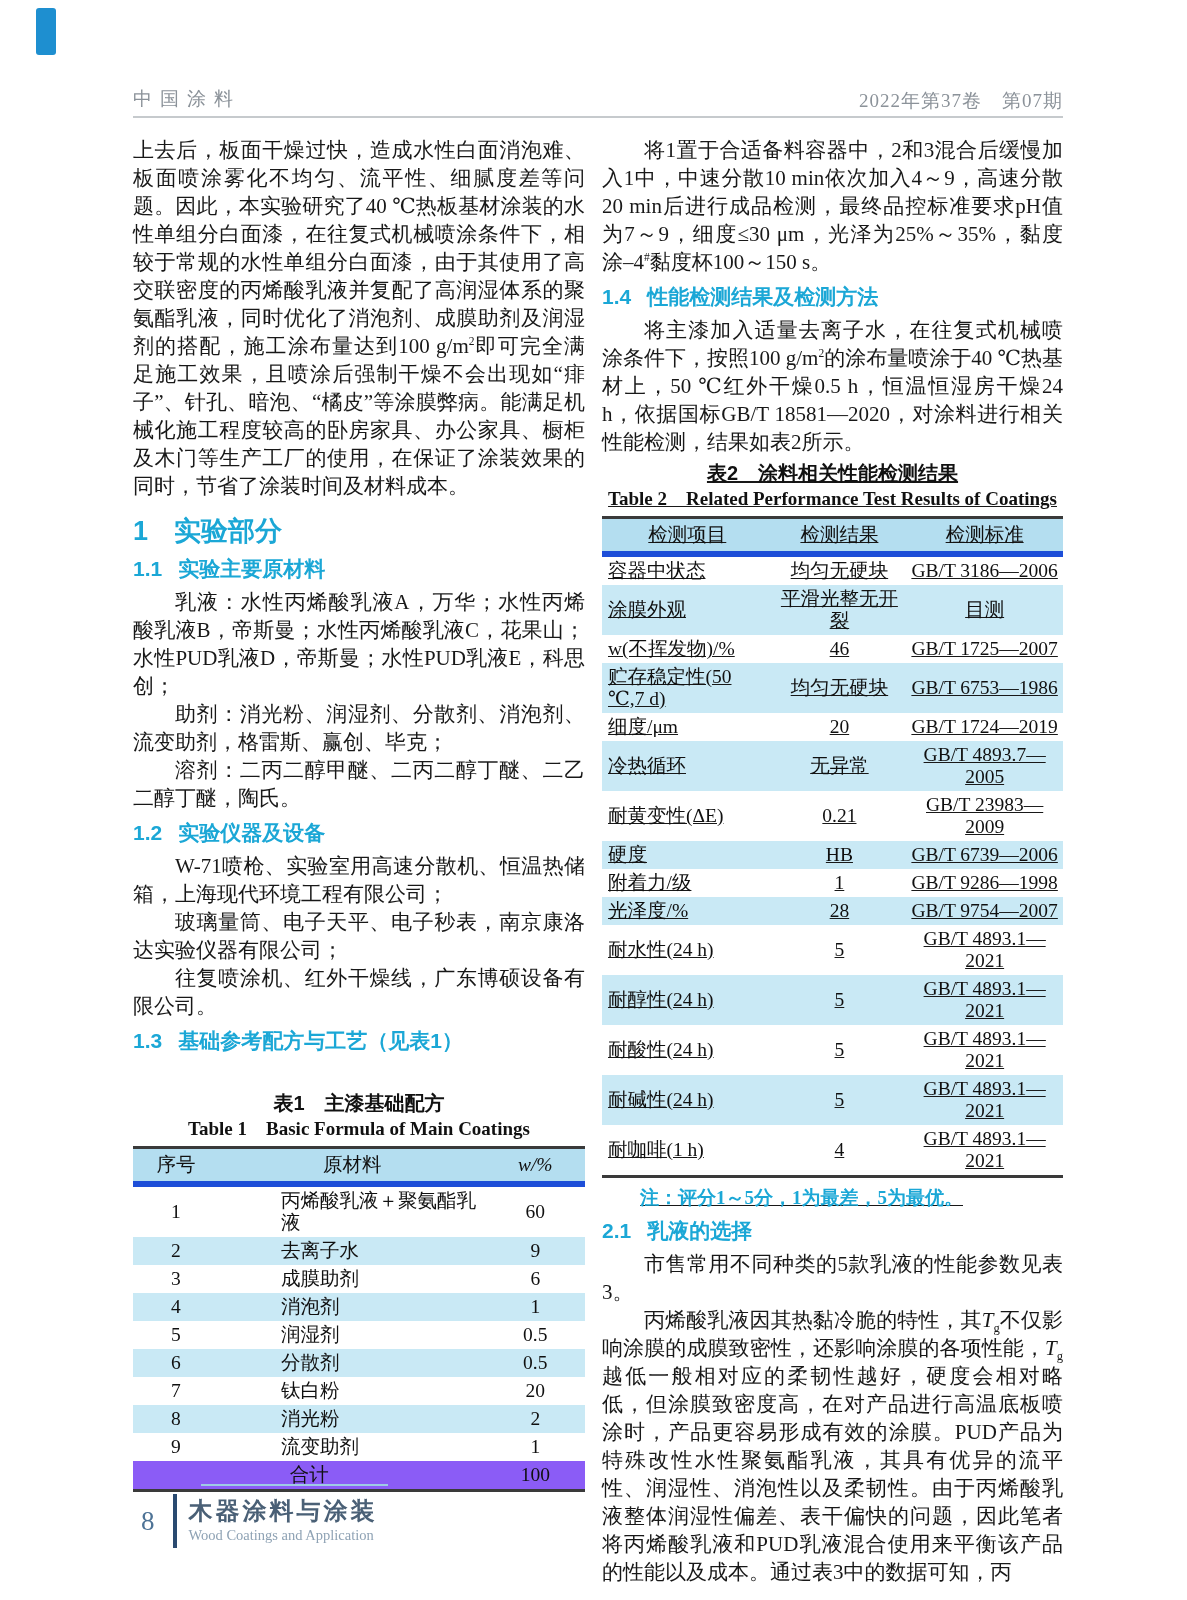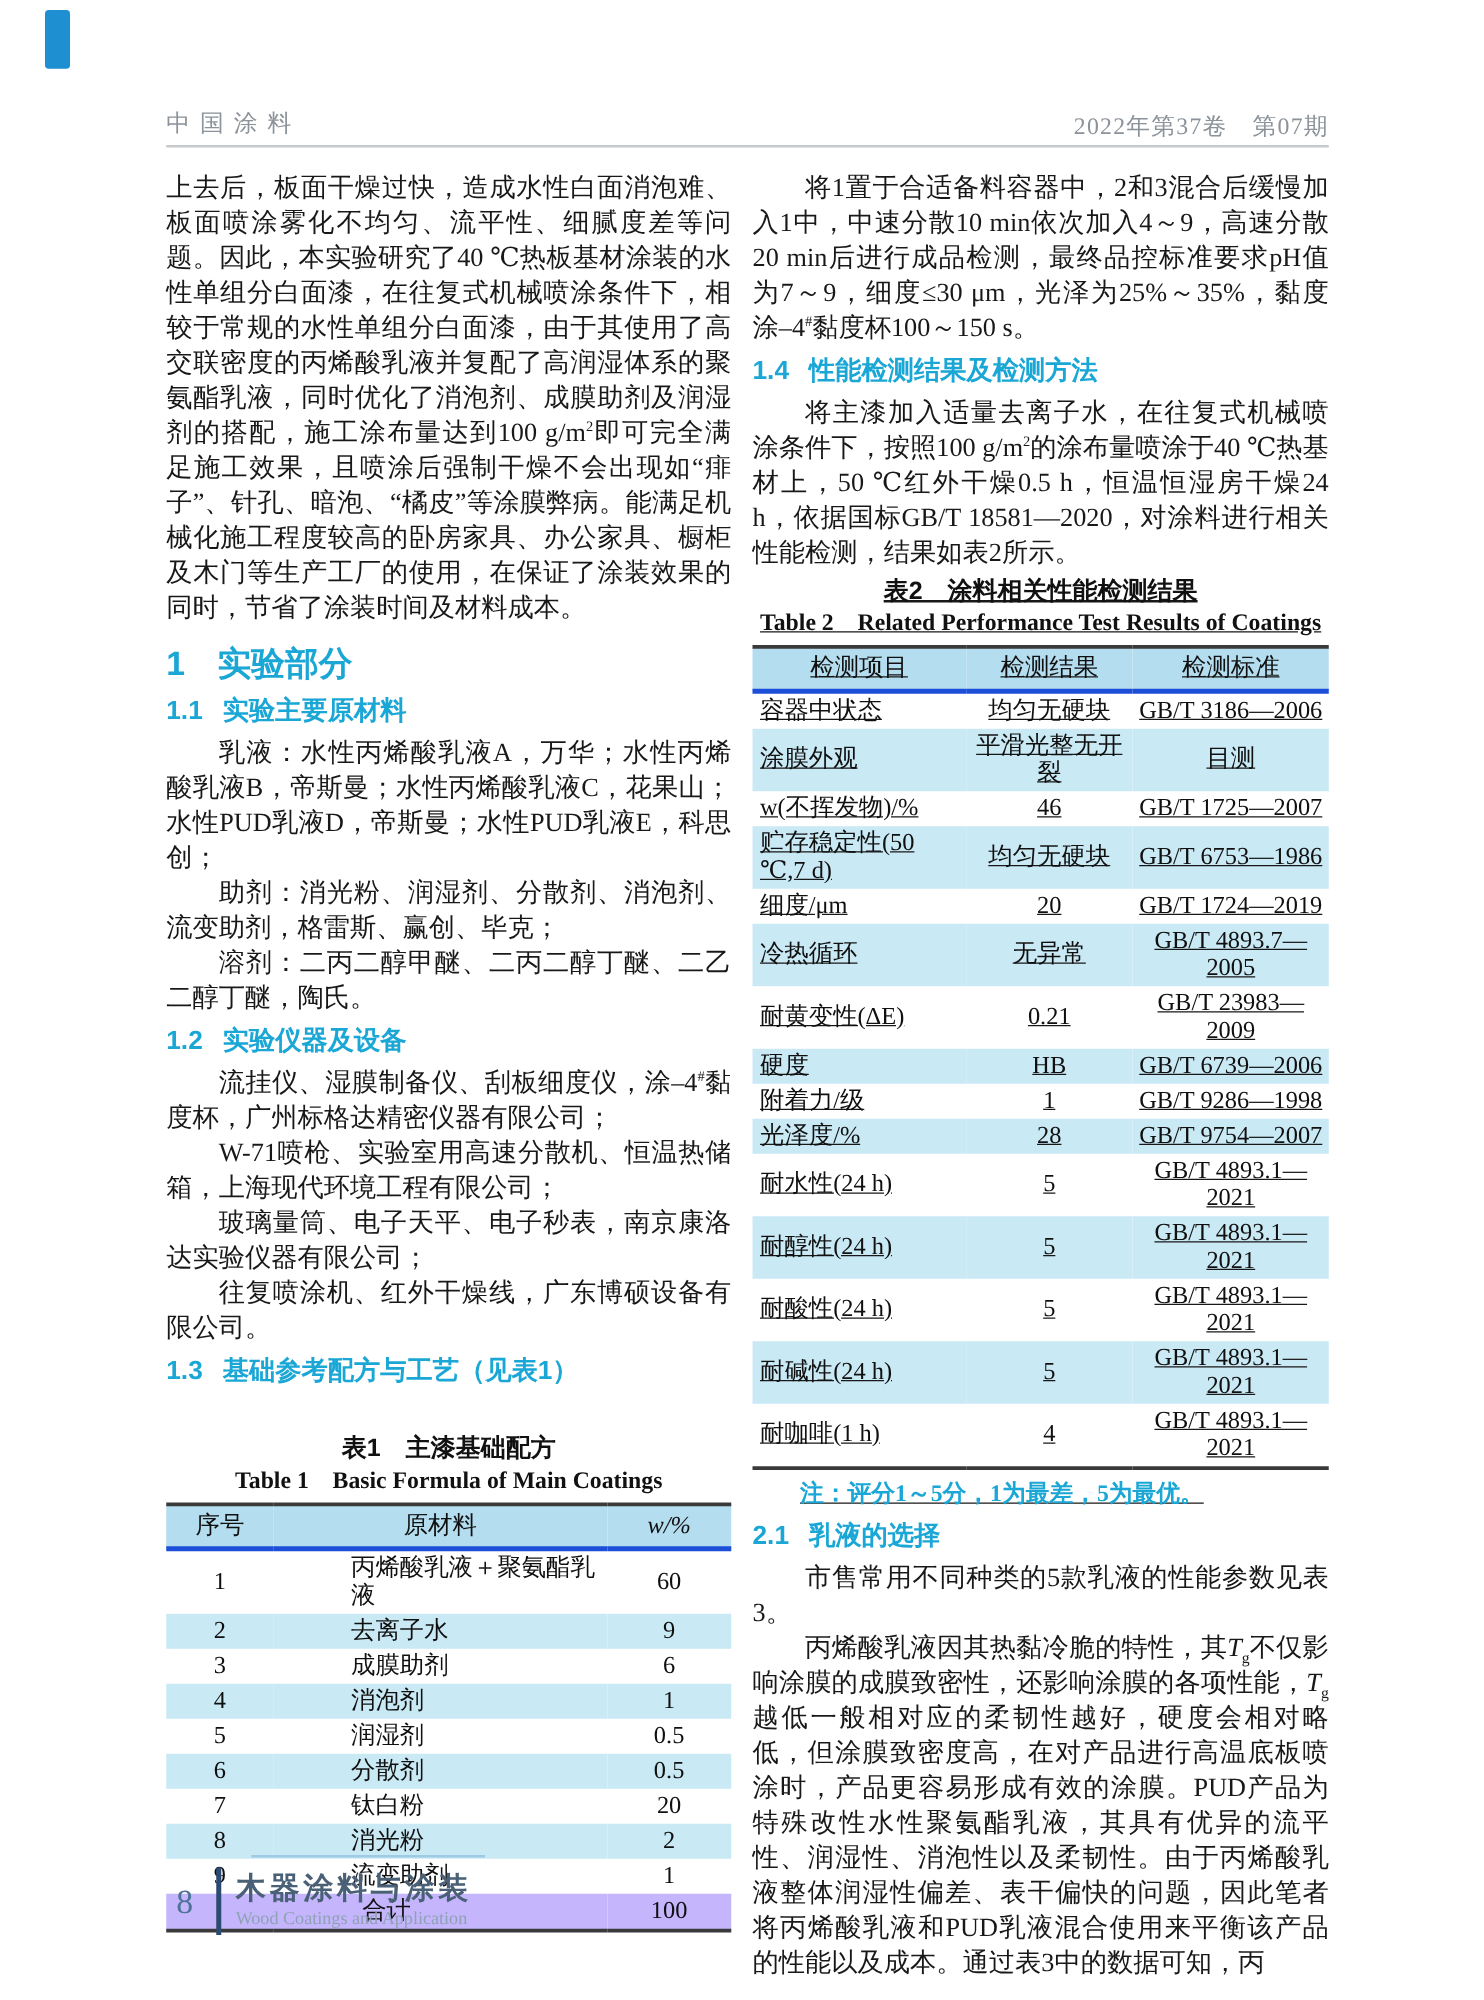--- a/index.html
+++ b/index.html
@@ -66,25 +66,25 @@
     text-align: center; font-weight: 700; font-size: 19px; line-height: 26px; color:#111;
     font-family: "Liberation Serif", "DejaVu Serif", serif;
   }
   table.data-table {
     width: 100%; border-collapse: collapse; margin-top: 4px;
     border-top: 3px solid #3a3a3a; border-bottom: 3px solid #3a3a3a;
     font-size: 19.5px; line-height: 22px; color: #101010;
   }
   table.data-table thead th {
     background: #b4def0; font-weight: 400; text-align: center;
-    padding: 5px 2px; border-bottom: 4px solid #1d4ed8;
+    padding: 5px 2px; border-bottom: 6px solid #1d4ed8;
   }
   table.data-table td { padding: 3px 2px; text-align: center; }
   table.data-table tbody tr:nth-of-type(even) { background: #c9e9f5; }
-  table.data-table tfoot tr { background: #c4b5fd; }
+  table.data-table tfoot tr { background: #8b5cf6; }
   .ital { font-style: italic; }
   table.table1 col.c1 { width: 19%; } table.table1 col.c2 { width: 59%; } table.table1 col.c3 { width: 22%; }
   table.table1 td.l2 { text-align: left; padding-left: 62px; }
   table.table2 col.c1 { width: 37%; } table.table2 col.c2 { width: 29%; } table.table2 col.c3 { width: 34%; }
   table.table2 td.l1 { text-align: left; padding-left: 6px; }
   .table-note {
     margin-top: 8px; text-indent: 2em;
     font-size: 19px; line-height: 24px; font-weight: 600; color: #1ba7d6;
   }
   .gap-lg { margin-top: 28px; }
@@ -134,21 +134,20 @@
     <div class="h-sub"><span class="hn">1.1</span><span>实验主要原材料</span></div>
 
     <div>
         <p class="body-p indent">乳液：水性丙烯酸乳液A，万华；水性丙烯酸乳液B，帝斯曼；水性丙烯酸乳液C，花果山；水性PUD乳液D，帝斯曼；水性PUD乳液E，科思创；</p>
         <p class="body-p indent">助剂：消光粉、润湿剂、分散剂、消泡剂、流变助剂，格雷斯、赢创、毕克；</p>
         <p class="body-p indent">溶剂：二丙二醇甲醚、二丙二醇丁醚、二乙二醇丁醚，陶氏。</p>
       </div>
 
     <div class="h-sub"><span class="hn">1.2</span><span>实验仪器及设备</span></div>
 
-    <p class="body-p indent"><span>流挂仪、湿膜制备仪、刮板细度仪，涂–4</span><sup>#</sup><span>黏度杯，广州标格达精密仪器有限公司；</span></p>
     <div>
         <p class="body-p indent">W-71喷枪、实验室用高速分散机、恒温热储箱，上海现代环境工程有限公司；</p>
         <p class="body-p indent">玻璃量筒、电子天平、电子秒表，南京康洛达实验仪器有限公司；</p>
         <p class="body-p indent">往复喷涂机、红外干燥线，广东博硕设备有限公司。</p>
       </div>
 
     <div class="h-sub"><span class="hn">1.3</span><span>基础参考配方与工艺（见表1）</span></div>
 
     <div class="table-block">
       <div class="tbl-title-cn">表1　主漆基础配方</div>

